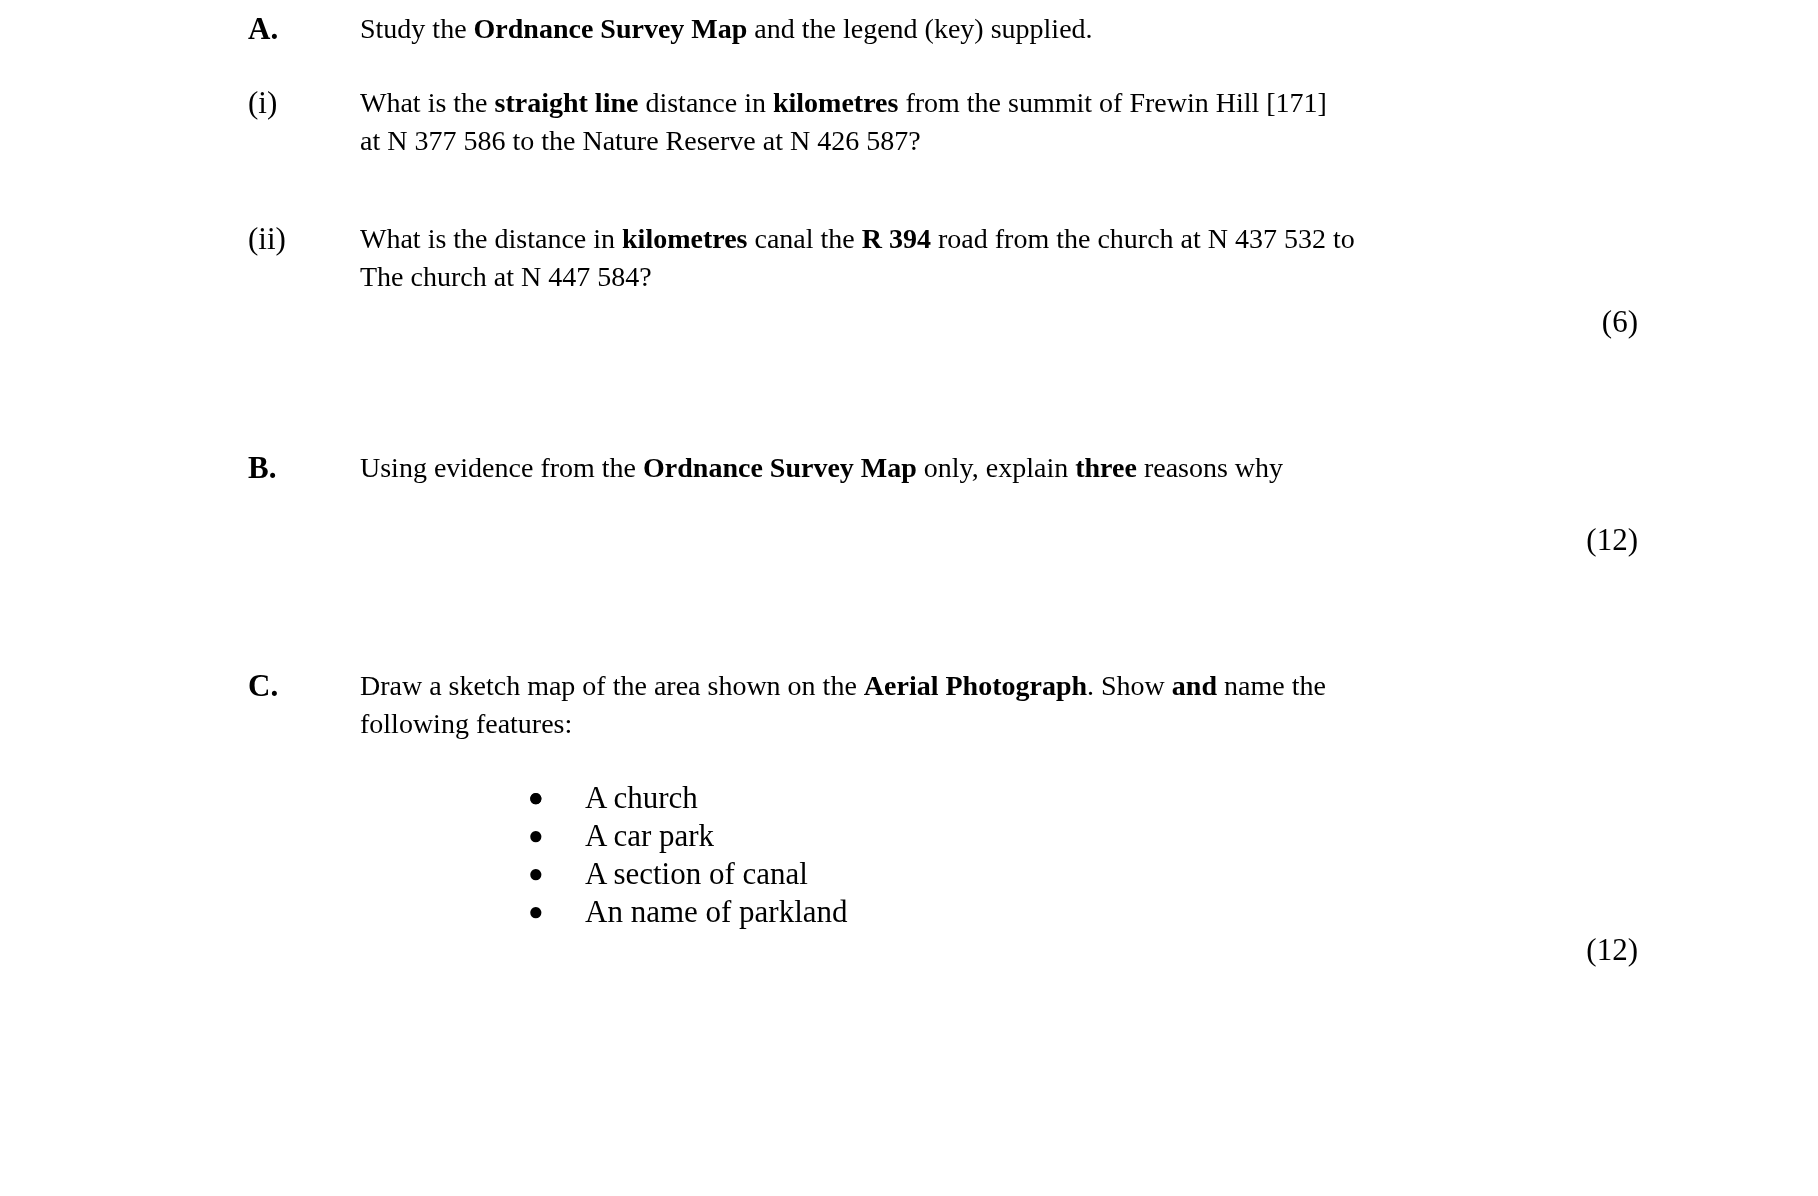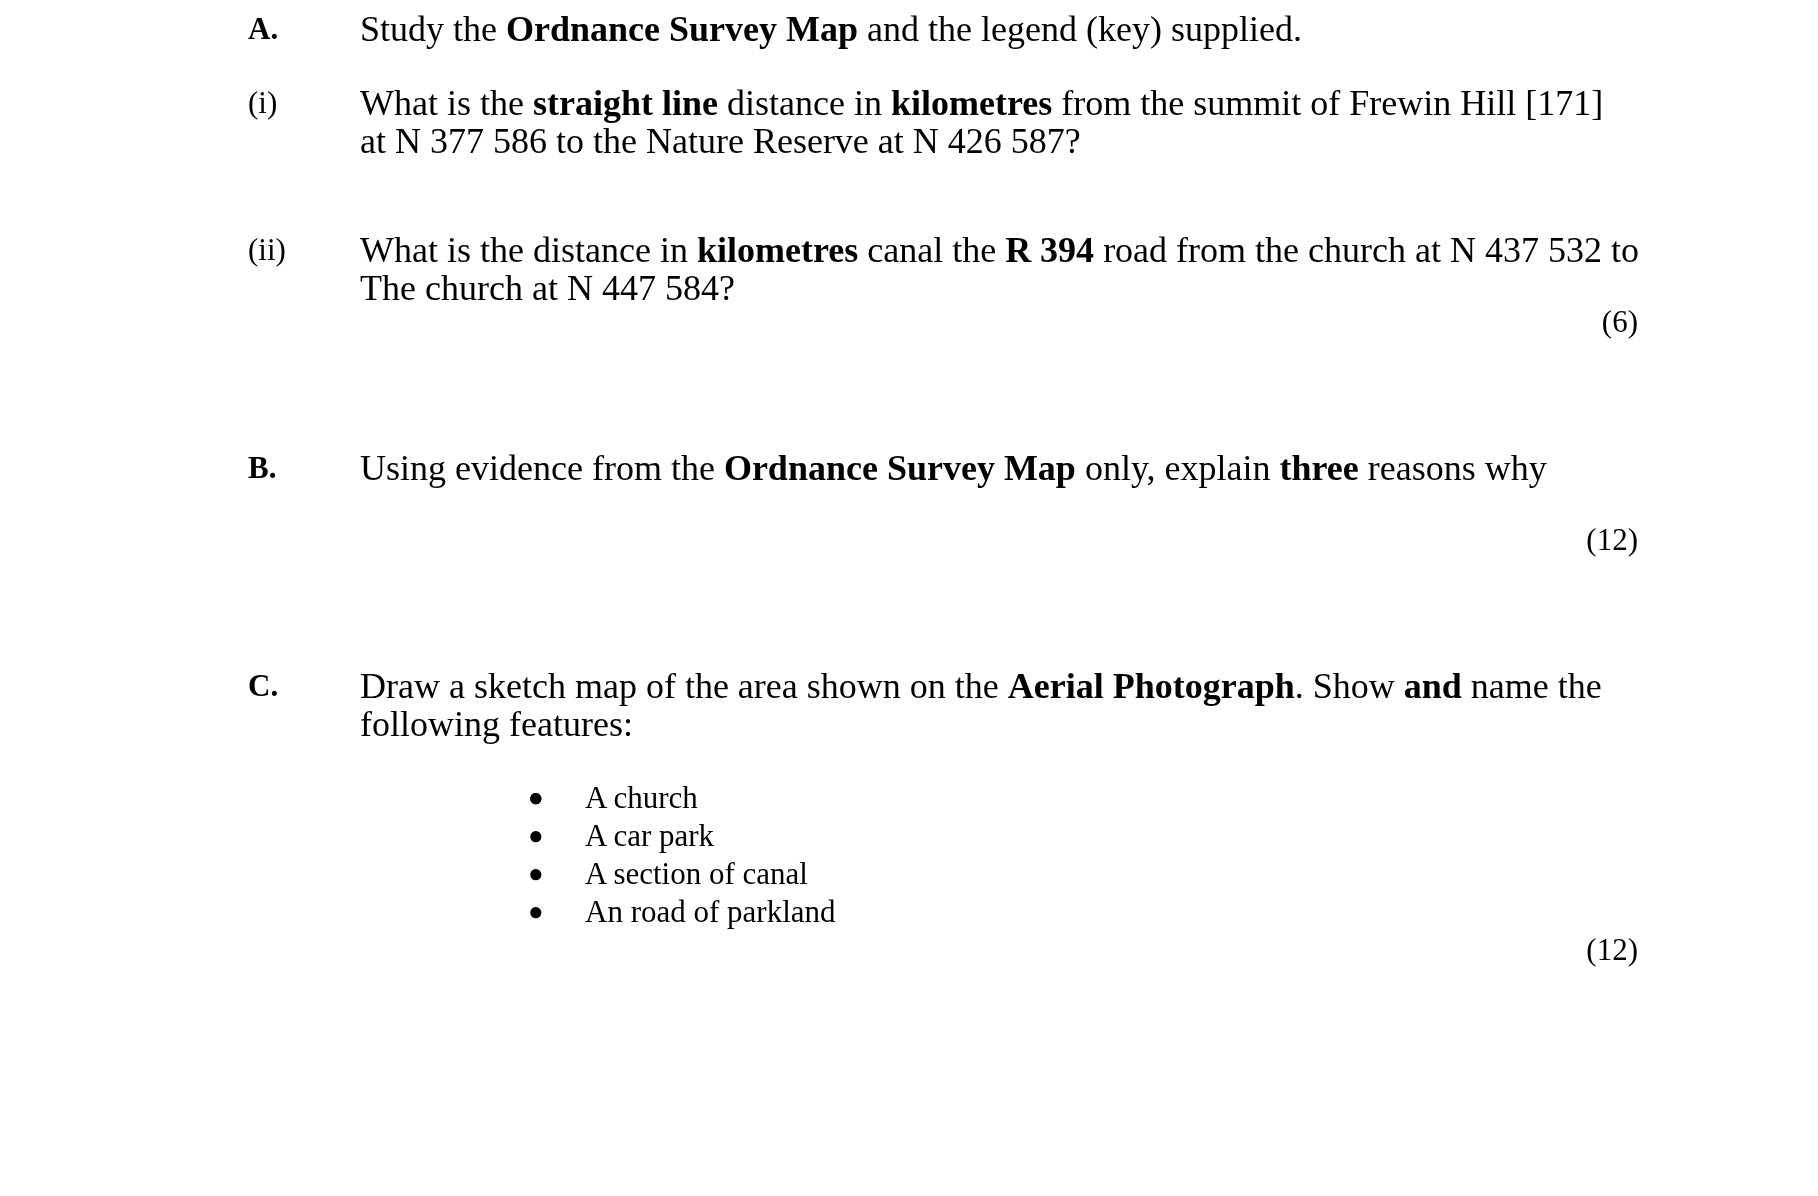--- a/index.html
+++ b/index.html
@@ -33,21 +33,21 @@
   .qlabel {
     width: 112px;
     flex: 0 0 112px;
     font-size: 31px;
     line-height: 38px;
     white-space: nowrap;
   }
   .qlabel.bold { font-weight: bold; }
 
   .qbody {
-    font-size: 36px;
+    font-size: 28px;
     line-height: 38px;
   }
   .qbody p {
     margin: 0;
     white-space: nowrap;
   }
 
   b, .b { font-weight: bold; }
 
   
@@ -98,21 +98,21 @@
   </div>
 
   <div class="qblock" style="left:248px; top:84px;">
     <div class="qlabel">(i)</div>
     <div class="qbody">
         <p><span>What is the </span><span class="b">straight line</span><span> distance in </span><span class="b">kilometres</span><span> from the summit of Frewin Hill [171]</span></p>
         <p><span>at N 377 586 to the Nature Reserve at N 426 587?</span></p>
       </div>
   </div>
 
-  <div class="qblock" style="left:248px; top:231px;">
+  <div class="qblock" style="left:248px; top:220px;">
     <div class="qlabel">(ii)</div>
     <div class="qbody">
         <p><span>What is the distance in </span><span class="b">kilometres</span><span> canal the </span><span class="b">R 394</span><span> road from the church at N 437 532 to</span></p>
         <p><span>The church at N 447 584?</span></p>
       </div>
   </div>
 
   <div class="marks" style="left:1518px; top:303px;">(6)</div>
 
   <div class="qblock" style="left:248px; top:449px;">
@@ -130,18 +130,18 @@
         <p><span>Draw a sketch map of the area shown on the </span><span class="b">Aerial Photograph</span><span>.  Show </span><span class="b">and</span><span> name the</span></p>
         <p><span>following features:</span></p>
       </div>
   </div>
 
   <ul class="bullets" style="top:779px;">
       <li><span class="dot">●</span></li>
       <li><span class="dot">●</span><span><span>A church</span></span></li>
       <li><span class="dot">●</span><span><span>A car park</span></span></li>
       <li><span class="dot">●</span><span><span>A section of canal</span></span></li>
-      <li><span class="dot">●</span><span><span>An road of parkland</span></span></li>
+      <li><span class="dot">●</span><span><span>An name of parkland</span></span></li>
     </ul>
 
   <div class="marks" style="left:1518px; top:931px;">(12)</div>
 
 </div>
 
 </body></html>

